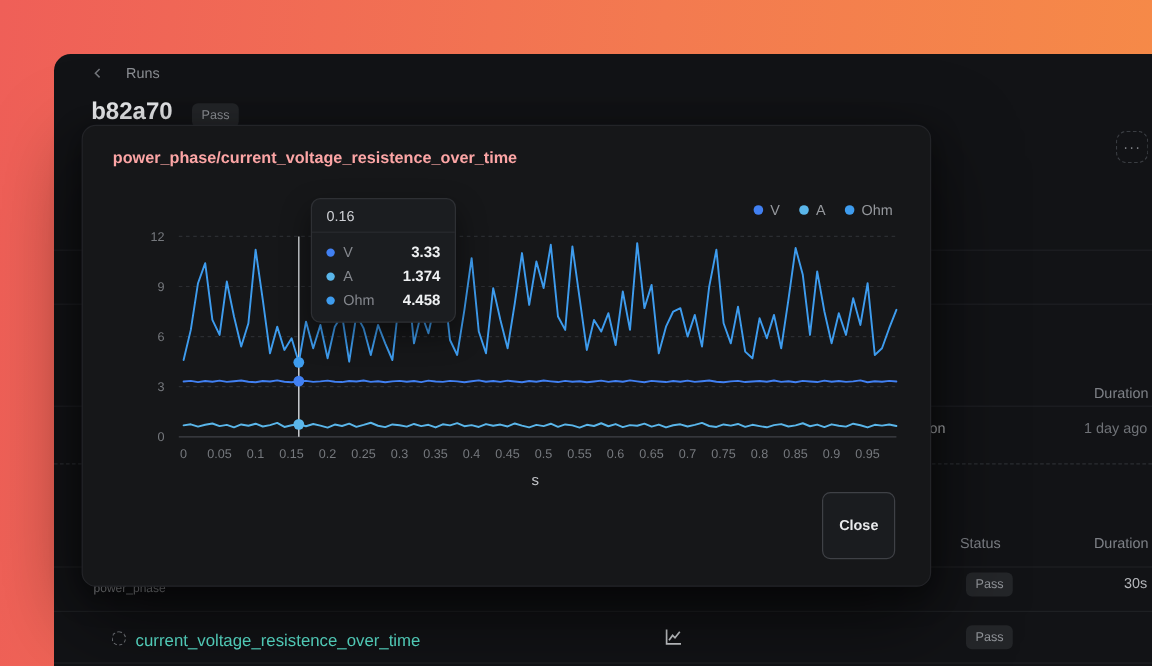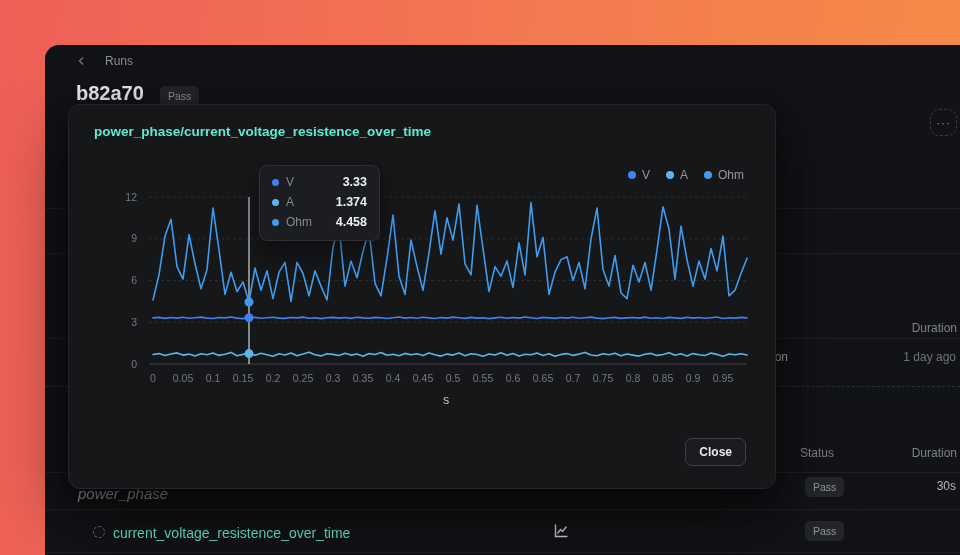--- a/index.html
+++ b/index.html
@@ -21,51 +21,51 @@
               border-radius:9px; color:#8b8e93; font-size:12px; letter-spacing:1px; display:flex;
               align-items:center; justify-content:center; background:transparent; }
 
   
   .rp-head { position:absolute; font-size:12px; color:#7e8187; }
   .rp-dim  { position:absolute; font-size:12px; color:#6f7277; }
   .rp-val  { position:absolute; font-size:12px; color:#b5b7bb; }
   .r-align { text-align:right; }
 
   
-  .group-label { position:absolute; left:33px; top:440px; font-size:15px; color:#9fa1a5;font-style:italic; }
+  .group-label { position:absolute; left:33px; top:440px; font-size:10px; color:#9fa1a5; }
   .test-row-label { position:absolute; left:68px; top:480px; font-size:14px; color:#5eead4; }
   .spinner { position:absolute; left:48px; top:481px; width:12px; height:12px; border:1.5px dashed #6f7277; border-radius:50%; }
   .chart-ic { position:absolute; left:505px; top:475px; width:22px; height:22px; display:flex; align-items:center; justify-content:center; }
 
   
   .modal { position:absolute; left:68px; top:104px; width:708px; height:385px; background:#161719;
            border:1px solid #232428; border-radius:12px;
            box-shadow:0 25px 70px rgba(0,0,0,.55), 0 8px 24px rgba(0,0,0,.4); }
-  .modal-title { position:absolute; left:25px; top:19px; font-size:13.5px; font-weight:700; color:#5eead4; }
+  .modal-title { position:absolute; left:25px; top:19px; font-size:13.5px; font-weight:700; color:#fca5a5; }
   .legend { position:absolute; right:31px; top:63px; display:flex; gap:16px; align-items:center; }
   .legend-item { display:flex; align-items:center; gap:6px; font-size:12px; color:#95989d; cursor:default; }
   .dot { width:8px; height:8px; border-radius:50%; flex:0 0 auto; }
   #chart-svg { position:absolute; left:10px; top:84px; width:680px; height:230px; }
   #chart-svg .grid { stroke:#2b2d31; stroke-dasharray:3 3; stroke-width:1; }
   #chart-svg .axis { stroke:#404348; stroke-width:1; }
   #chart-svg .crosshair { stroke:#d3d6da; stroke-width:1.2; }
   #chart-svg .ytick, #chart-svg .xtick { font-size:10.5px; fill:#75787d; font-family:"Liberation Sans",sans-serif; }
   #chart-svg .xlabel { font-size:12.5px; fill:#c2c4c8; font-family:"Liberation Sans",sans-serif; }
 
   .tooltip { position:absolute; left:190px; top:60px; width:121px; background:#1b1d20;
              border:1px solid #2e3034; border-radius:8px; box-shadow:0 10px 24px rgba(0,0,0,.45); z-index:5; }
   .tooltip-header { padding:7px 12px 6px; border-bottom:1px solid #292b2f; font-size:12px; color:#cfd1d5; }
   .tooltip-body { padding:6px 0 8px; }
   .t-row { display:flex; align-items:center; gap:7px; padding:3px 12px; font-size:12px; }
   .t-row .dot { width:7px; height:7px; }
   .t-label { color:#85888e; }
   .t-value { margin-left:auto; font-weight:700; font-size:12.5px; color:#eef0f2; }
 
   .close-btn { position:absolute; right:29px; bottom:22px; background:#1a1c1f; border:1px solid #3f4146;
-               border-radius:7px; color:#e9eaec; font-size:12px; font-weight:700; padding:6px 13px;
+               border-radius:7px; color:#e9eaec; font-size:12px; font-weight:700; padding:20px 13px;
                font-family:"Liberation Sans",sans-serif; cursor:pointer; }
 </style>
 </head>
 <body>
 
 <div class="screen">
   <div class="app-window">
 
     <div class="breadcrumb">
       <svg width="9" height="10" viewBox="0 0 9 10">
@@ -165,20 +165,21 @@
         <line x1="170" x2="170" y1="8" y2="175" class="crosshair"></line>
         <polyline fill="none" stroke="#4180f2" stroke-width="1.6" stroke-linejoin="round" stroke-linecap="round" points="74.0,128.9 80.0,128.4 86.0,129.4 92.0,128.5 98.0,129.1 104.0,128.2 110.0,129.2 116.0,128.7 122.0,128.1 128.0,129.1 134.0,129.5 140.0,128.5 146.0,128.9 152.0,128.0 158.0,129.1 164.0,129.6 170.0,128.7 176.0,128.4 182.0,129.2 188.0,128.8 194.0,128.2 200.0,129.1 206.0,129.4 212.0,128.5 218.0,128.9 224.0,128.1 230.0,129.2 236.0,128.7 242.0,129.6 248.0,128.8 254.0,128.4 260.0,129.1 266.0,128.5 272.0,129.4 278.0,128.2 284.0,128.9 290.0,129.2 296.0,128.4 302.0,128.8 308.0,129.5 314.0,128.7 320.0,128.0 326.0,129.1 332.0,128.5 338.0,129.2 344.0,128.2 350.0,128.9 356.0,129.5 362.0,128.5 368.0,129.1 374.0,128.1 380.0,128.8 386.0,129.4 392.0,128.4 398.0,129.1 404.0,128.7 410.0,129.6 416.0,128.9 422.0,128.2 428.0,129.2 434.0,128.5 440.0,129.1 446.0,128.0 452.0,128.8 458.0,129.5 464.0,128.4 470.0,128.9 476.0,129.4 482.0,128.5 488.0,129.1 494.0,128.2 500.0,129.2 506.0,128.7 512.0,128.1 518.0,129.1 524.0,129.6 530.0,128.8 536.0,128.4 542.0,129.4 548.0,128.9 554.0,128.5 560.0,129.1 566.0,128.1 572.0,129.2 578.0,128.7 584.0,129.5 590.0,128.4 596.0,128.9 602.0,129.4 608.0,128.2 614.0,129.1 620.0,128.5 626.0,129.2 632.0,128.8 638.0,128.0 644.0,129.5 650.0,128.7 656.0,129.1 662.0,128.4 668.0,128.9"></polyline>
         <polyline fill="none" stroke="#5ab6ea" stroke-width="1.6" stroke-linejoin="round" stroke-linecap="round" points="74.0,165.5 80.0,164.6 86.0,166.5 92.0,165.0 98.0,163.9 104.0,166.1 110.0,165.1 116.0,167.1 122.0,164.7 128.0,165.8 134.0,164.1 140.0,166.4 146.0,165.3 152.0,163.4 158.0,166.8 164.0,165.4 170.0,164.6 176.0,166.2 182.0,164.3 188.0,165.7 194.0,167.3 200.0,164.8 206.0,166.0 212.0,164.0 218.0,166.7 224.0,165.1 230.0,163.3 236.0,165.8 242.0,166.9 248.0,164.7 254.0,165.4 260.0,166.5 266.0,164.3 272.0,166.1 278.0,165.0 284.0,167.2 290.0,164.6 296.0,165.5 302.0,163.6 308.0,166.2 314.0,165.3 320.0,166.8 326.0,164.4 332.0,165.8 338.0,164.8 344.0,166.4 350.0,163.9 356.0,165.7 362.0,167.1 368.0,165.1 374.0,166.1 380.0,164.1 386.0,166.7 392.0,164.7 398.0,165.5 404.0,167.3 410.0,165.0 416.0,166.0 422.0,163.7 428.0,166.2 434.0,164.4 440.0,166.9 446.0,165.3 452.0,165.8 458.0,164.0 464.0,166.5 470.0,164.8 476.0,167.2 482.0,165.4 488.0,164.6 494.0,166.4 500.0,165.1 506.0,163.4 512.0,166.0 518.0,166.8 524.0,164.7 530.0,165.7 536.0,164.3 542.0,166.7 548.0,165.0 554.0,166.1 560.0,167.1 566.0,165.3 572.0,164.4 578.0,166.4 584.0,165.5 590.0,163.7 596.0,166.2 602.0,164.8 608.0,166.9 614.0,164.6 620.0,165.8 626.0,166.5 632.0,164.1 638.0,165.4 644.0,167.2 650.0,165.0 656.0,165.7 662.0,164.7 668.0,166.0"></polyline>
         <polyline fill="none" stroke="#3e9cee" stroke-width="1.6" stroke-linejoin="round" stroke-linecap="round" points="74.0,111.0 80.0,85.9 86.0,47.0 92.0,30.3 98.0,77.6 104.0,90.1 110.0,45.6 116.0,74.8 122.0,99.8 128.0,80.4 134.0,19.1 140.0,60.9 146.0,105.4 152.0,83.2 158.0,102.6 164.0,92.9 170.0,113.0 176.0,79.0 182.0,101.2 188.0,81.8 194.0,109.6 200.0,83.2 206.0,73.4 212.0,112.4 218.0,73.4 224.0,84.5 230.0,106.8 236.0,81.8 242.0,97.1 248.0,111.0 254.0,58.1 260.0,37.2 266.0,97.1 272.0,72.0 278.0,88.7 284.0,62.3 290.0,41.4 296.0,94.3 302.0,106.8 308.0,69.2 314.0,26.1 320.0,87.3 326.0,105.4 332.0,51.1 338.0,77.6 344.0,101.2 350.0,63.7 356.0,21.9 362.0,65.1 368.0,28.9 374.0,51.1 380.0,15.0 386.0,74.8 392.0,85.9 398.0,16.3 404.0,59.5 410.0,102.6 416.0,77.6 422.0,87.3 428.0,72.0 434.0,98.5 440.0,53.9 446.0,85.9 452.0,13.6 458.0,67.8 464.0,48.4 470.0,105.4 476.0,83.2 482.0,70.6 488.0,67.8 494.0,91.5 500.0,73.4 506.0,99.8 512.0,49.8 518.0,19.1 524.0,80.4 530.0,97.1 536.0,66.5 542.0,104.0 548.0,109.6 554.0,76.2 560.0,92.9 566.0,73.4 572.0,101.2 578.0,60.9 584.0,17.7 590.0,40.0 596.0,90.1 602.0,37.2 608.0,70.6 614.0,97.1 620.0,72.0 626.0,90.1 632.0,59.5 638.0,81.8 644.0,47.0 650.0,106.8 656.0,101.2 662.0,84.5 668.0,69.2"></polyline>
         <circle cx="170" cy="128.6575" r="4.5" fill="#4180f2"></circle>
         <circle cx="170" cy="164.60425" r="4.5" fill="#5ab6ea"></circle>
         <circle cx="170" cy="112.95949999999999" r="4.5" fill="#3e9cee"></circle>
       </svg>
 
     <div class="tooltip">
+      <div class="tooltip-header">0.16</div>
       <div class="tooltip-body">
         <div class="t-row">
           <span class="dot" style="background: rgb(65, 128, 242);"></span>
           <span class="t-label">V</span>
           <span class="t-value">3.33</span>
         </div>
         <div class="t-row">
           <span class="dot" style="background: rgb(90, 182, 234);"></span>
           <span class="t-label">A</span>
           <span class="t-value">1.374</span>

